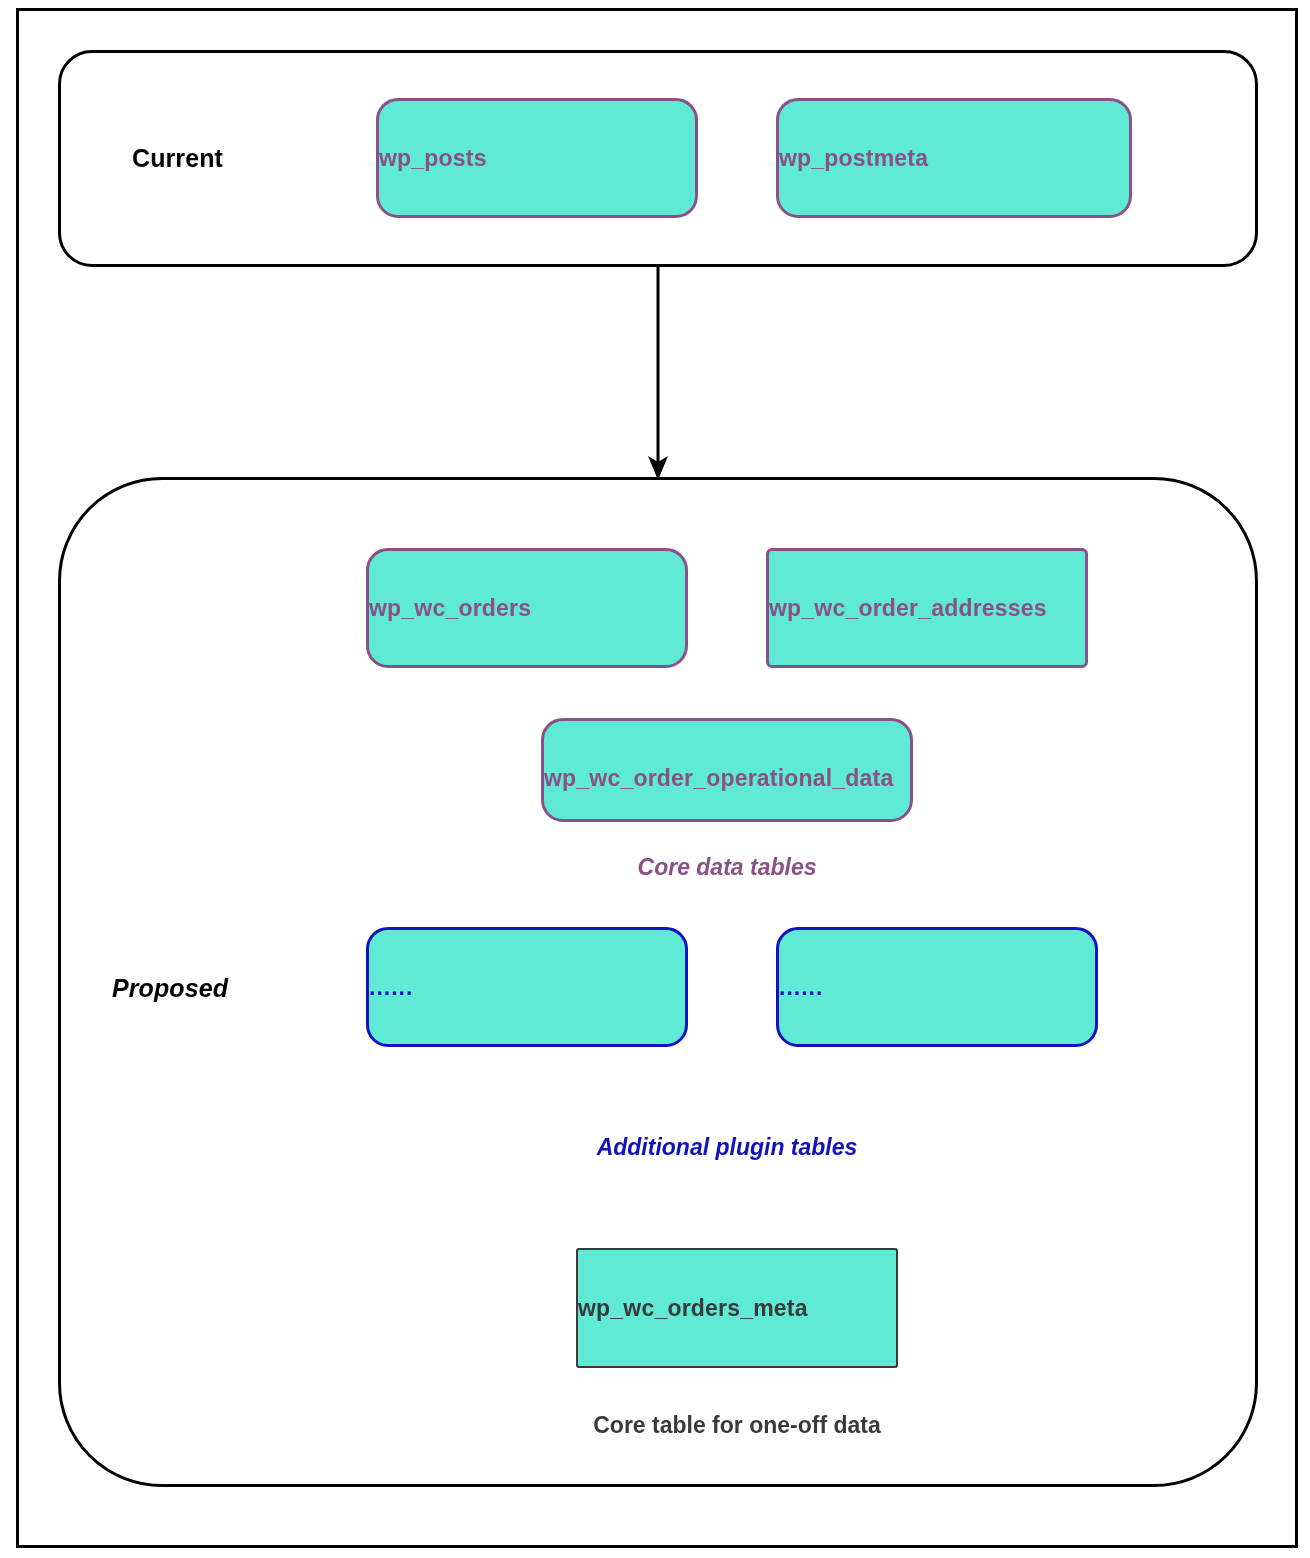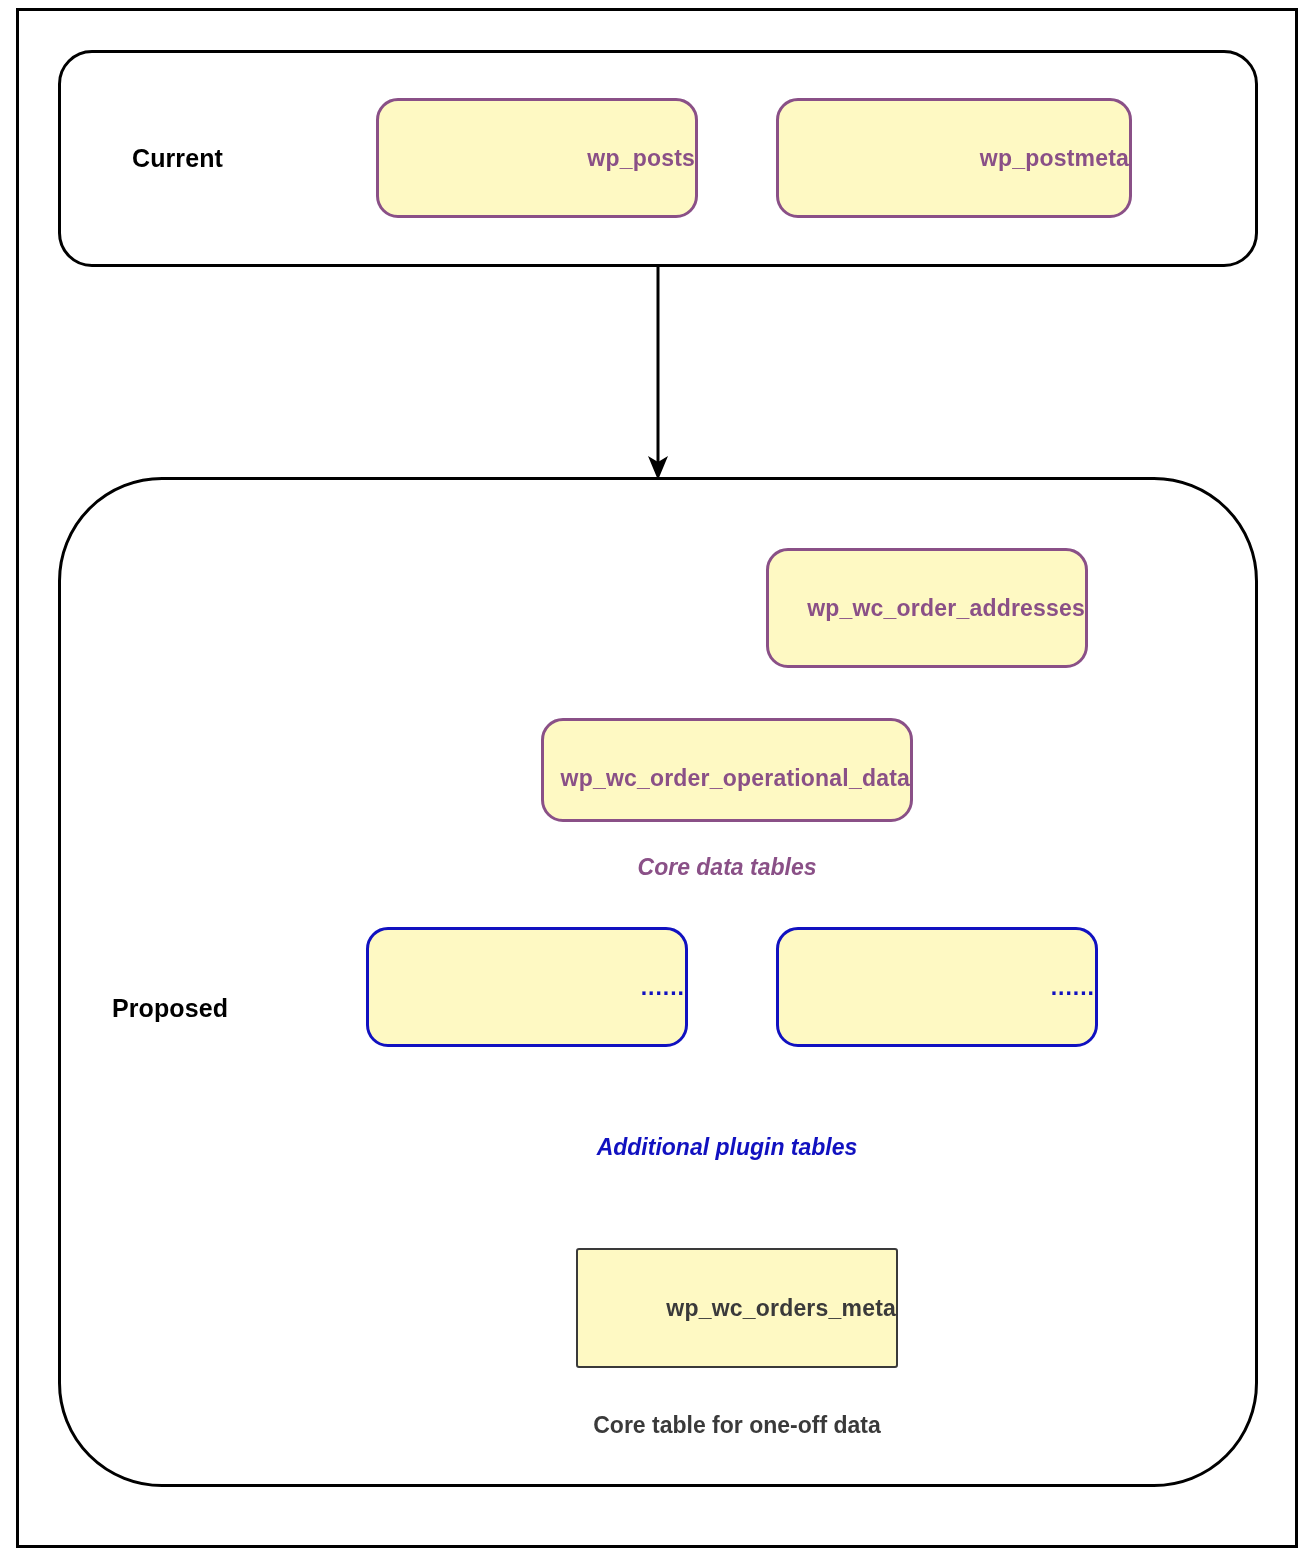--- a/index.html
+++ b/index.html
@@ -57,45 +57,46 @@
     color: #000000;
     white-space: nowrap;
     letter-spacing: 0.1px;
   }
   .section-label.current-label {
     left: 124px;
     top: 144px;
   }
   .section-label.proposed-label {
     left: 104px;
-    top: 994px;
+    top: 974px;
+    font-style: italic;
   }
   
   .tbox {
     position: absolute;
     box-sizing: border-box;
     border: 3px solid #8a5087;
     border-radius: 22px;
-    background: #fef9c3;
+    background: #5eead4;
     display: flex;
     align-items: center;
-    justify-content: flex-end;
+    justify-content: flex-start;
   }
   .tbox .tbox-text {
     font-size: 23px;
     font-weight: bold;
     color: #8a5087;
     white-space: nowrap;
     letter-spacing: 0.2px;
   }
   
   .tbox.wp-posts        { left: 368px;  top: 98px;   width: 322px; height: 120px; }
   .tbox.wp-postmeta     { left: 768px;  top: 98px;   width: 356px; height: 120px; }
   .tbox.wc-orders       { left: 358px;  top: 548px;  width: 322px; height: 120px; }
-  .tbox.wc-addresses    { left: 758px;  top: 548px;  width: 322px; height: 120px; }
+  .tbox.wc-addresses    { left: 758px;  top: 548px;  width: 322px; height: 120px; border-radius: 6px; }
   .tbox.wc-opdata       { left: 533px;  top: 718px;  width: 372px; height: 104px;
                           align-items: flex-start; padding-top: 44px; }
 
   
   .tbox.blue {
     border-color: #1111c0;
   }
   .tbox.blue .tbox-text {
     color: #1111c0;
     font-size: 23px;
@@ -173,20 +174,23 @@
 
   <svg class="connector" viewBox="0 0 110 230">
     <line x1="50" y1="4" x2="50" y2="205" stroke="#000000" stroke-width="3"></line>
     <path d="M 50 220 L 40 196 L 50 202 L 60 196 Z" fill="#000000"></path>
   </svg>
 
   <div class="section proposed"></div>
 
   <div class="section-label proposed-label">Proposed</div>
 
+  <div class="tbox wc-orders">
+    <span class="tbox-text">wp_wc_orders</span>
+  </div>
 
   <div class="tbox wc-addresses">
     <span class="tbox-text">wp_wc_order_addresses</span>
   </div>
 
   <div class="tbox wc-opdata">
     <span class="tbox-text">wp_wc_order_operational_data</span>
   </div>
 
   <div class="caption core-caption">Core data tables</div>

